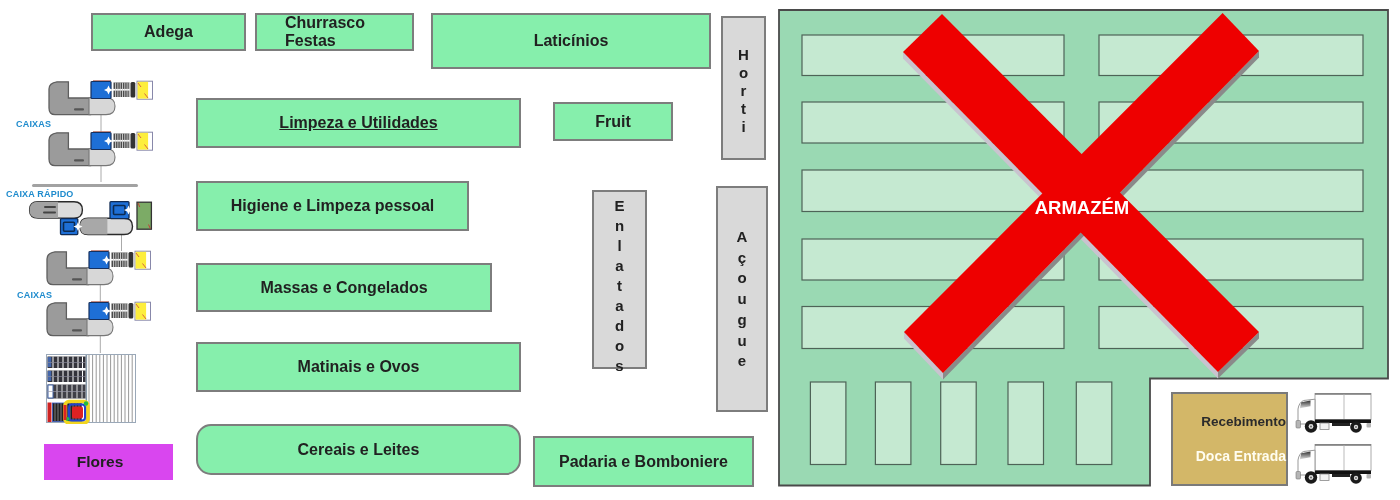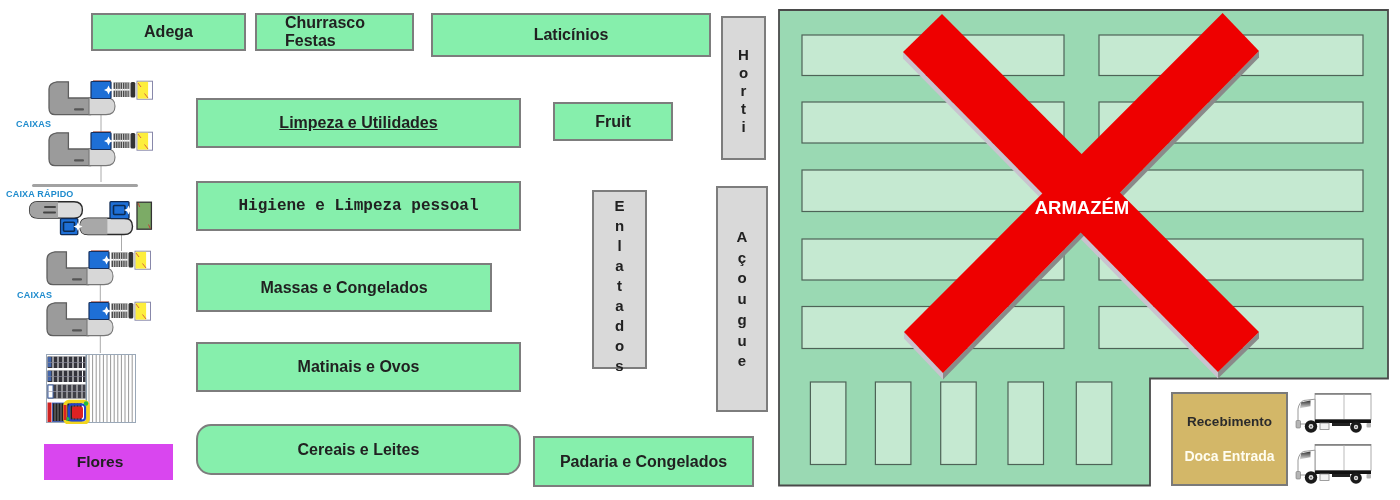--- a/index.html
+++ b/index.html
@@ -10,35 +10,35 @@
   .bluelbl{position:absolute;color:#1e8bcd;font-weight:bold;font-size:9px;letter-spacing:0.2px;}
   svg{position:absolute;display:block;}
 </style>
 </head>
 <body>
 
 <div class="box" style="left:91px;top:13px;width:155px;height:38px;">Adega</div>
 
 <div class="box" style="left:255px;top:13px;width:159px;height:38px;padding-left:28px;">Churrasco Festas</div>
 
-<div class="box" style="left:431px;top:13px;width:280px;height:44px;">Laticínios</div>
+<div class="box" style="left:431px;top:13px;width:280px;height:56px;">Laticínios</div>
 
 <div class="vstrip" style="left:721px;top:16px;width:45px;height:144px;padding-top:28px;">
 <span>H</span>
     <span>o</span>
     <span>r</span>
     <span>t</span>
     <span>i</span>
 </div>
 
 <div class="box" style="left:196px;top:98px;width:325px;height:50px;text-decoration:underline;">Limpeza e Utilidades</div>
 
 <div class="box" style="left:553px;top:102px;width:120px;height:39px;">Fruit</div>
 
-<div class="box" style="left:196px;top:181px;width:325px;height:50px;font-family:Liberation Mono, monospace;">Higiene e Limpeza pessoal</div>
+<div class="box" style="left:196px;top:181px;width:273px;height:50px;">Higiene e Limpeza pessoal</div>
 
 <div class="vstrip" style="left:592px;top:190px;width:55px;height:179px;padding-top:4px;line-height:20px;">
 <span style="line-height:20px;">E</span>
     <span style="line-height:20px;">n</span>
     <span style="line-height:20px;">l</span>
     <span style="line-height:20px;">a</span>
     <span style="line-height:20px;">t</span>
     <span style="line-height:20px;">a</span>
     <span style="line-height:20px;">d</span>
     <span style="line-height:20px;">o</span>
@@ -54,21 +54,21 @@
     <span style="line-height:20.7px;">u</span>
     <span style="line-height:20.7px;">e</span>
 </div>
 
 <div class="box" style="left:196px;top:263px;width:296px;height:49px;">Massas e Congelados</div>
 
 <div class="box" style="left:196px;top:342px;width:325px;height:50px;">Matinais e Ovos</div>
 
 <div class="box" style="left:196px;top:424px;width:325px;height:51px;border-radius:15px;">Cereais e Leites</div>
 
-<div class="box" style="left:533px;top:436px;width:221px;height:51px;">Padaria e Congelados</div>
+<div class="box" style="left:533px;top:436px;width:221px;height:51px;">Padaria e Bomboniere</div>
 
 <div class="box" style="left:44px;top:444px;width:129px;height:36px;background:#d946ef;border:none;font-size:15.5px;padding-right:17px;">Flores</div>
 
 <div class="bluelbl" style="left:16px;top:119px;">CAIXAS</div>
 
 <div class="bluelbl" style="left:6px;top:189px;">CAIXA RÁPIDO</div>
 
 <div class="bluelbl" style="left:17px;top:290px;">CAIXAS</div>
 
 <div style="position:absolute;left:32px;top:184px;width:106px;height:2.5px;background:#a2a2a2;border-radius:2px;"></div>
@@ -323,21 +323,21 @@
     <polygon points="126,324 165,365 165,371.5 126,330.5" fill="#c9c3cf"></polygon>
   </g>
 
   <polygon points="164,6 481,324 440,364 125,44" fill="#ee0000"></polygon>
 
   <polygon points="444.6,5 481,43 165,365 126,324" fill="#ee0000"></polygon>
 
   <text x="304" y="205.5" font-family="Liberation Sans, sans-serif" font-size="18.5" font-weight="bold" fill="#ffffff" text-anchor="middle">ARMAZÉM</text>
 </svg>
 
-<div style="position:absolute;left:1171px;top:392px;width:117px;height:94px;box-sizing:border-box;background:#d3b768;border:2px solid #7a7a7a;display:flex;flex-direction:column;align-items:center;justify-content:center;font-weight:bold;gap:16px;">
+<div style="position:absolute;left:1171px;top:392px;width:117px;height:94px;box-sizing:border-box;background:#d3b768;border:2px solid #7a7a7a;display:flex;flex-direction:column;align-items:flex-end;justify-content:center;font-weight:bold;gap:16px;">
   <div style="font-size:13.5px;color:#2b2b2b;line-height:18.5px;">Recebimento</div>
   <div style="font-size:14px;color:#fffdf0;line-height:18.5px;">Doca Entrada</div>
 </div>
 
 <svg style="left:1294px;top:390px;" width="80" height="46" viewBox="0 0 80 46">
   <rect x="21" y="3.5" width="56" height="26" fill="#ffffff" stroke="#aaaaaa" stroke-width="1"></rect>
   <line x1="21" y1="4" x2="77" y2="4" stroke="#777777" stroke-width="1.4"></line>
   <line x1="50" y1="4.5" x2="50" y2="29" stroke="#bbbbbb" stroke-width="1"></line>
   <path d="M 4 19 Q 5 12.5 9.5 10.5 L 21 9.2 L 21 34 L 4 34 Z" fill="#ffffff" stroke="#999999" stroke-width="1"></path>
   <defs>

